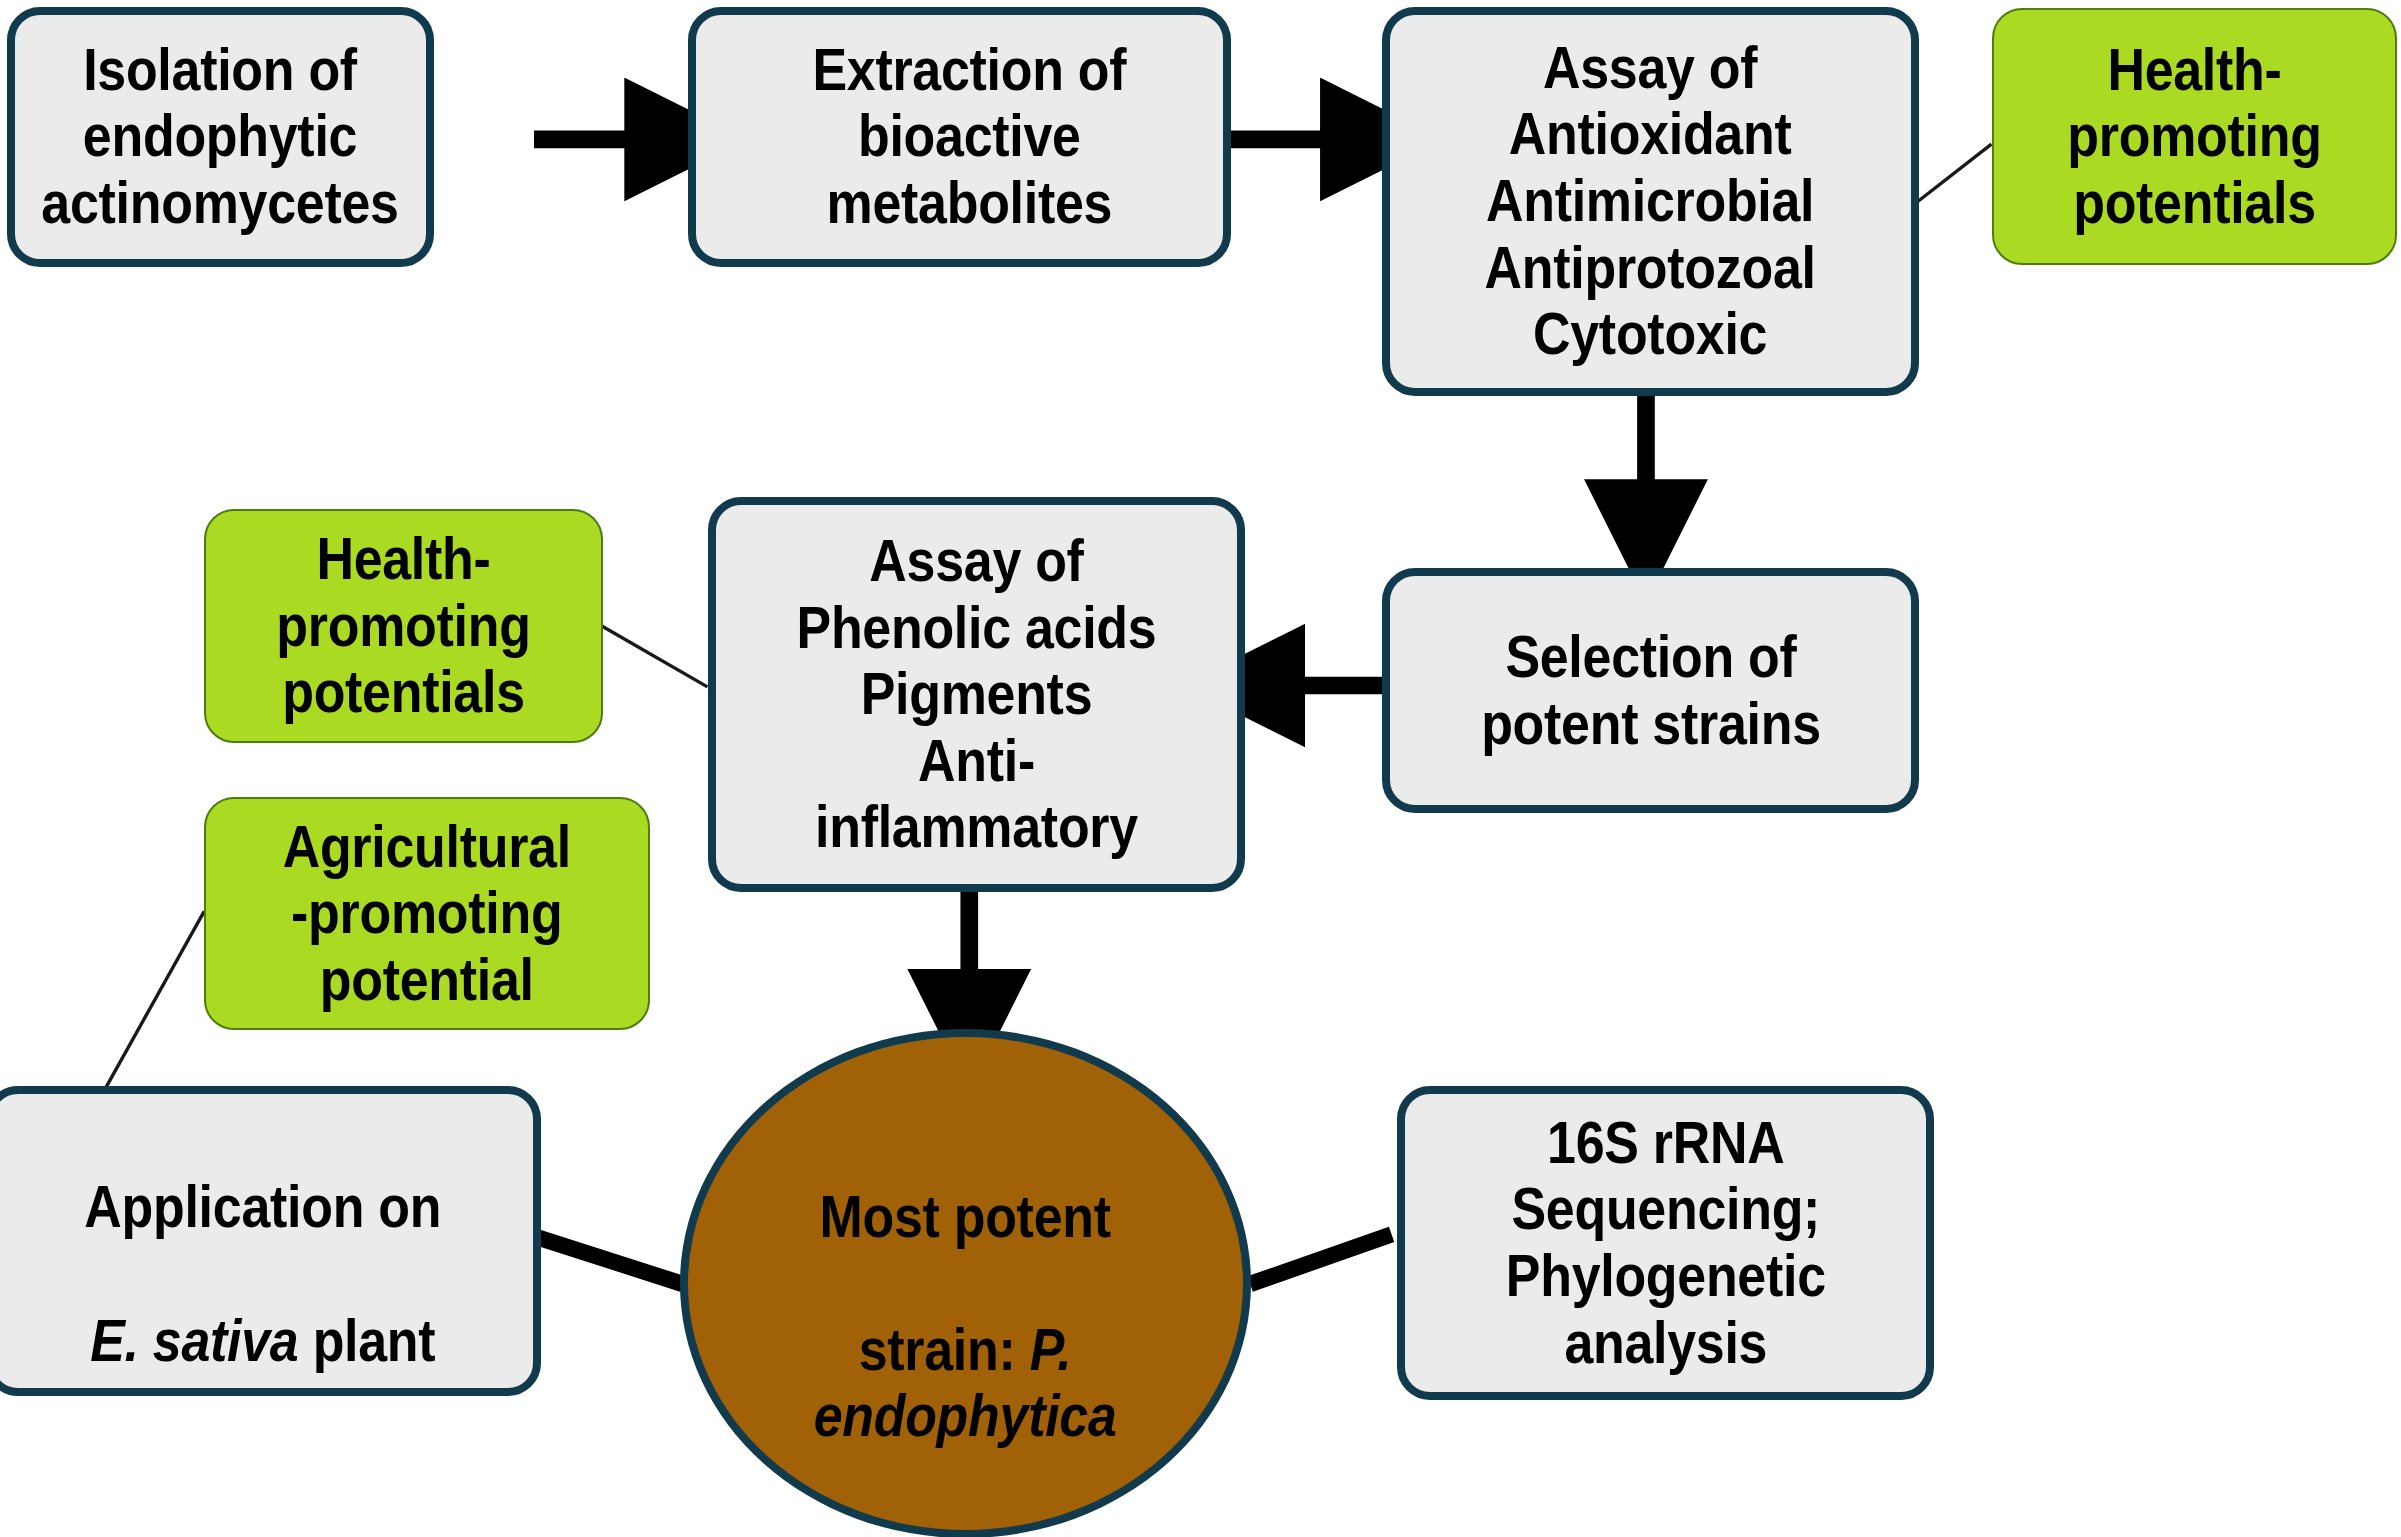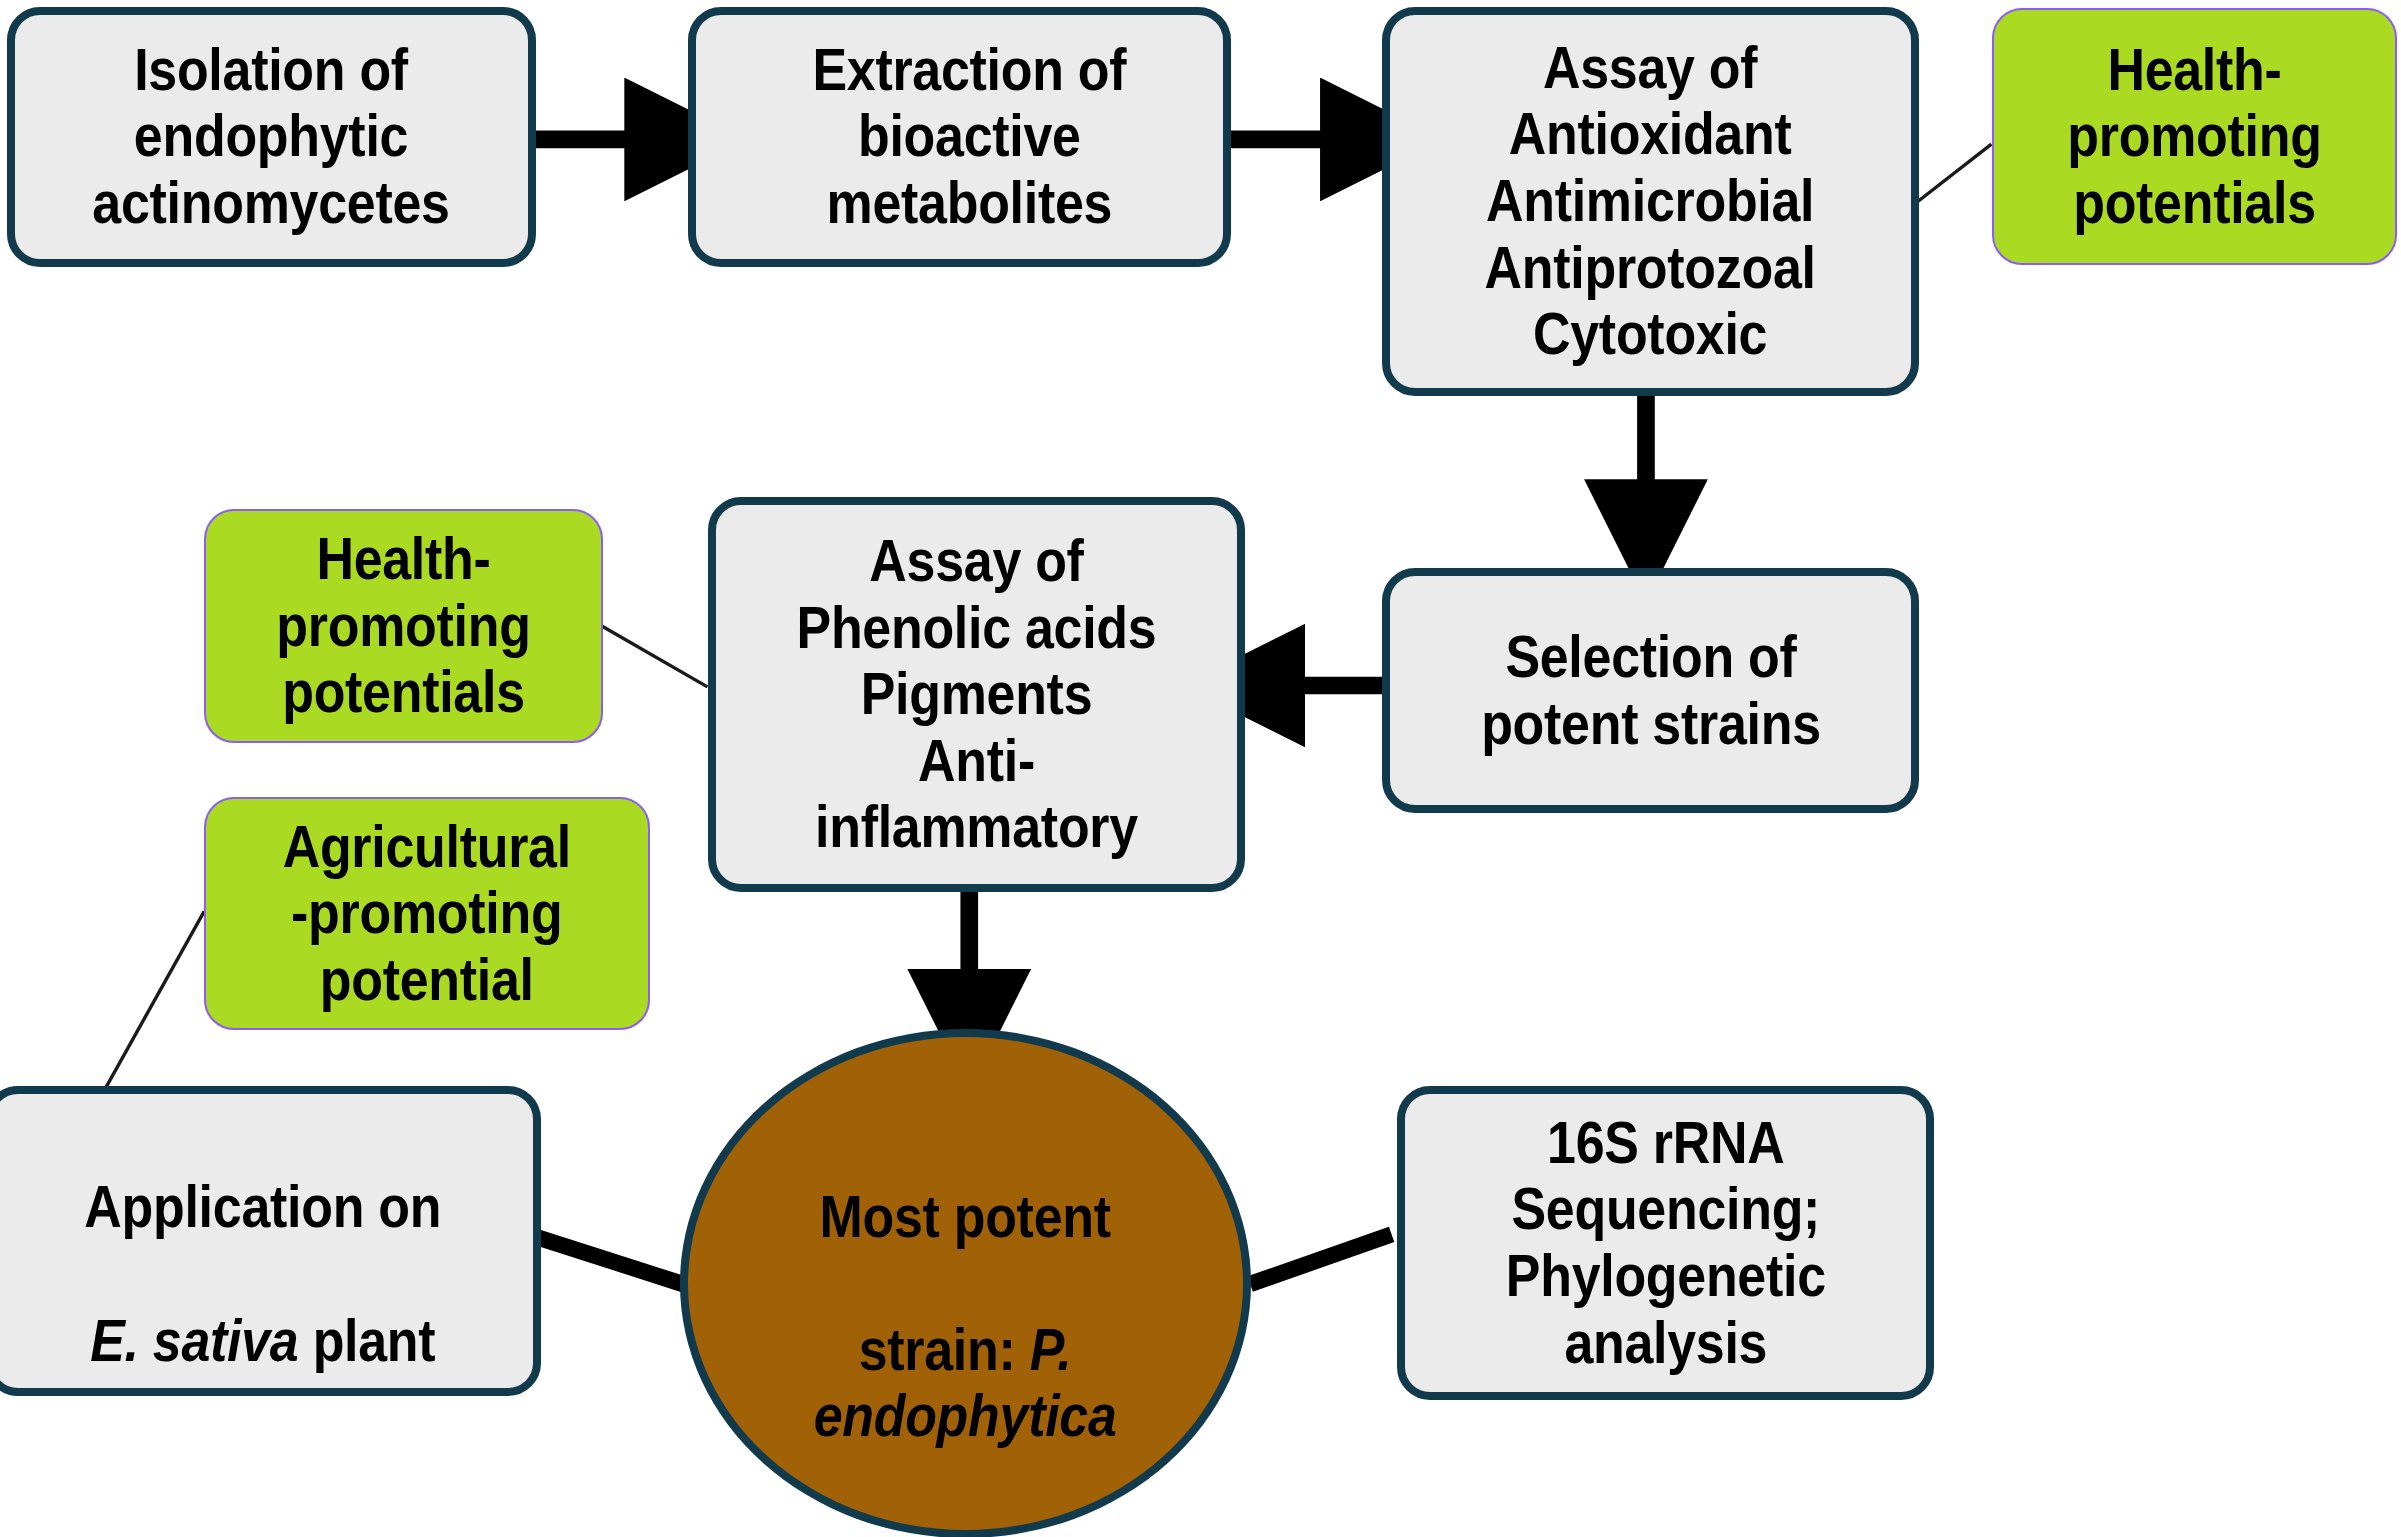--- a/index.html
+++ b/index.html
@@ -3,21 +3,21 @@
 <meta charset="utf-8">
 <style>
   html,body{margin:0;padding:0;background:#ffffff;}
   #stage{position:relative;width:2401px;height:1537px;background:#ffffff;overflow:hidden;
          font-family:"Liberation Sans", sans-serif;}
   .node{position:absolute;box-sizing:border-box;display:flex;align-items:center;
         justify-content:center;text-align:center;}
   .node .txt{font-weight:bold;color:#000000;line-height:1.13;letter-spacing:-0.3px;
              white-space:pre-line;transform:scaleX(0.88);transform-origin:center;}
   .proc{background:#ebebeb;border:8.8px solid #123a4d;border-radius:33px;}
-  .green{background:#aada22;border:2px solid #8b5cf6;border-radius:30px;}
+  .green{background:#aada22;border:2px solid #4d7c0f;border-radius:30px;}
   .ellipse{background:#a16207;border:8.8px solid #123a4d;border-radius:50%;}
   svg#wires{position:absolute;left:0;top:0;width:2401px;height:1537px;overflow:visible;}
 </style>
 </head>
 <body>
 
 <div id="stage">
 
   <svg id="wires" viewBox="0 0 3530 2260">
     <defs>
@@ -40,21 +40,21 @@
 
     <line x1="1040" y1="1010" x2="884" y2="920" stroke="#1a1a1a" stroke-width="5"></line>
 
     <line x1="300" y1="1340" x2="155" y2="1600" stroke="#1a1a1a" stroke-width="5"></line>
 
     <line x1="786" y1="1818" x2="1010" y2="1890" stroke="#000000" stroke-width="24"></line>
 
     <line x1="1838" y1="1888" x2="2046" y2="1815" stroke="#000000" stroke-width="24"></line>
   </svg>
 
-  <div class="node proc" style="left:6.8px;top:6.8px;width:529px;height:260px;">
+  <div class="node proc" style="left:6.8px;top:6.8px;width:427px;height:260px;">
     <span class="txt" style="font-size:59px;">Isolation of
 endophytic
 actinomycetes</span>
   </div>
 
   <div class="node proc" style="left:688px;top:6.8px;width:543px;height:260px;padding-left:20px;">
     <span class="txt" style="font-size:59px;">Extraction of
 bioactive
 metabolites</span>
   </div>

